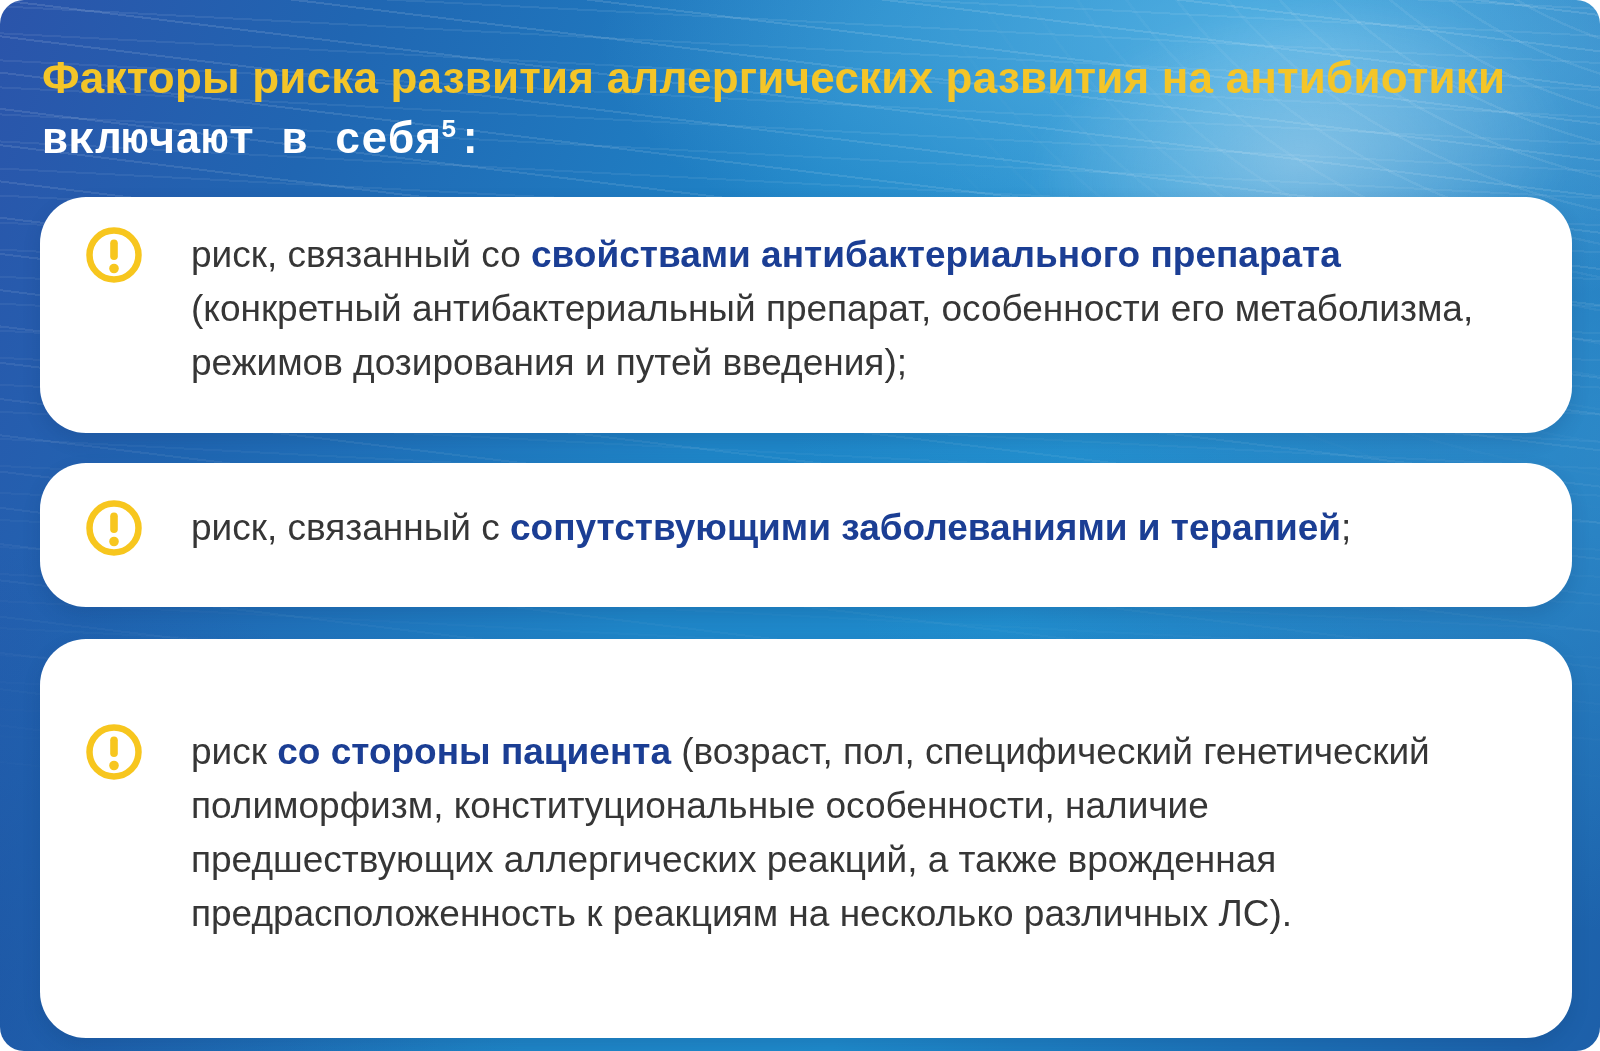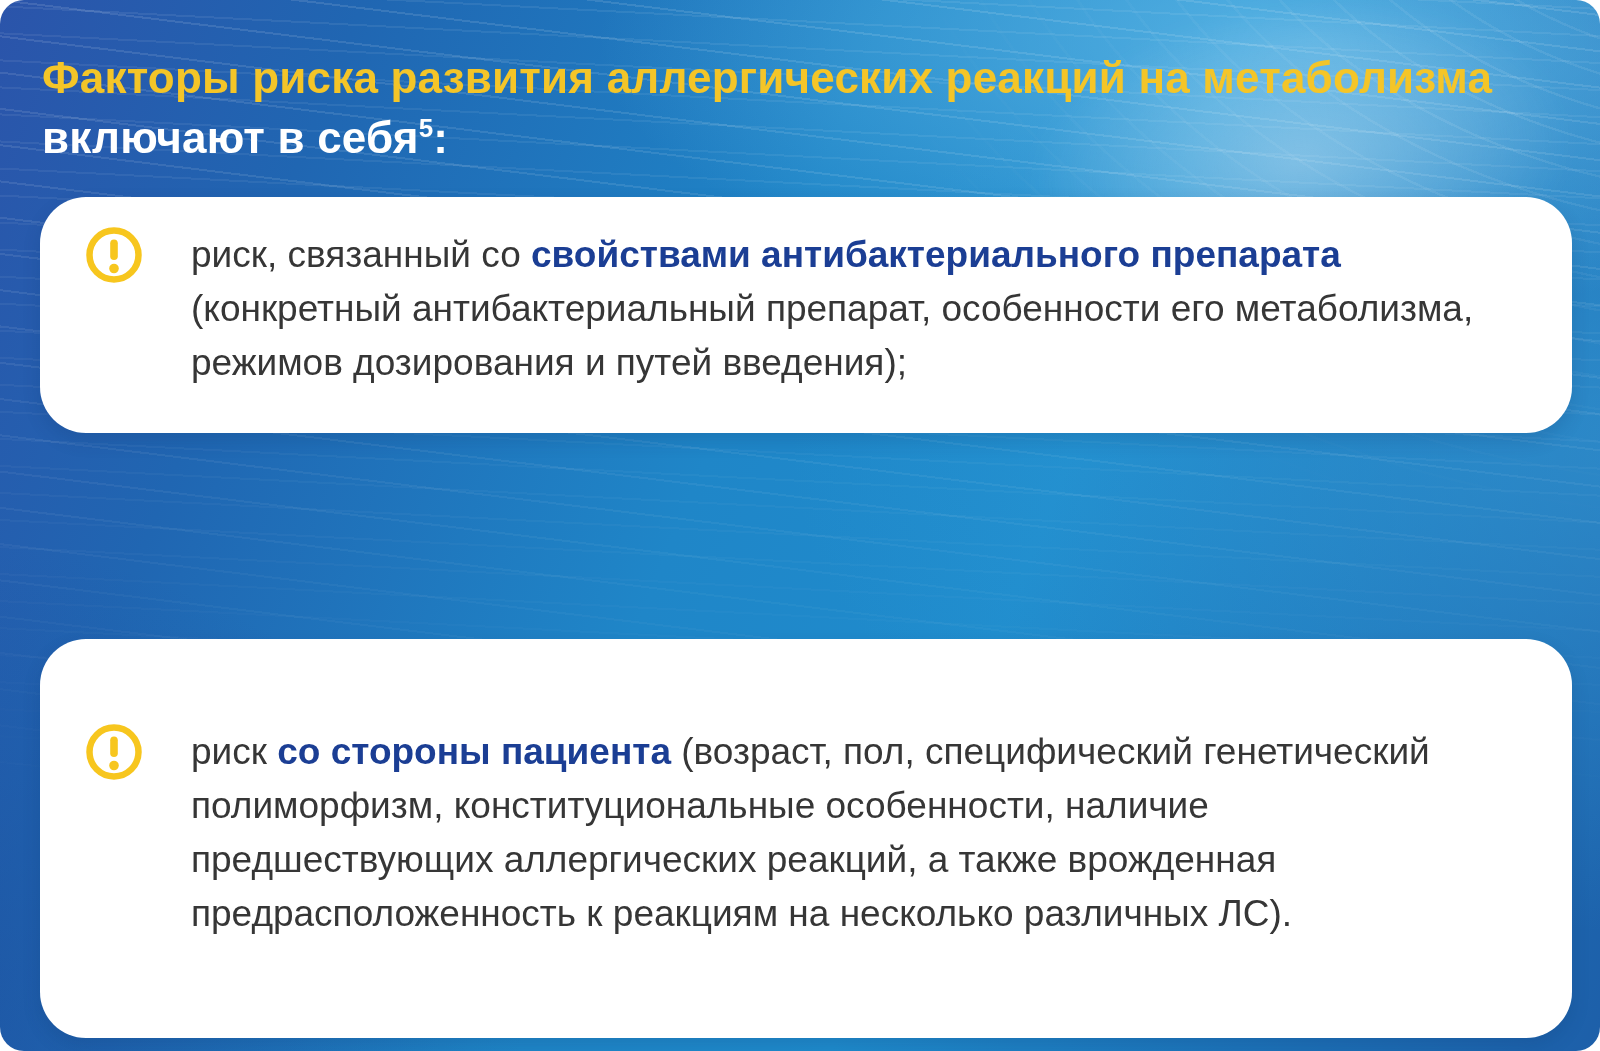--- a/index.html
+++ b/index.html
@@ -47,21 +47,21 @@
     position: absolute;
     left: 42px;
     top: 48px;
     margin: 0;
     font-size: 44px;
     line-height: 60px;
     font-weight: 700;
     letter-spacing: 0.2px;
   }
   .t-yellow { color: #f4c528; }
-  .t-white  { color: #ffffff; }
+  .t-white  { color: #ffffff; font-family: Liberation Mono, monospace; }
   .t-sup {
     font-size: 26px;
     line-height: 0;
     position: relative;
     top: -16px;
   }
 
   .card {
     position: absolute;
     left: 40px;
@@ -105,35 +105,47 @@
   }
 </style>
 </head>
 <body>
 
 <div class="panel">
   <div class="streaks-top"></div>
   <div class="arcs-top-right"></div>
   <div class="glow-top-right"></div>
 
-  <h1 class="title"><span class="t-yellow">Факторы риска развития аллергических реакций на метаболизма</span><br><span class="t-white"><span>включают в себя</span><span class="t-sup">5</span><span>:</span></span></h1>
+  <h1 class="title"><span class="t-yellow">Факторы риска развития аллергических развития на антибиотики</span><br><span class="t-white"><span>включают в себя</span><span class="t-sup">5</span><span>:</span></span></h1>
 
   <div class="card card1">
     <div class="card-row">
       <span class="icon-wrap">
         <svg viewBox="0 0 58 58" width="58" height="58" aria-hidden="true">
           <circle cx="29" cy="29" r="24.5" fill="none" stroke="#F7C61E" stroke-width="6.5"></circle>
           <rect x="25.2" y="13.5" width="7.6" height="20.5" rx="3.8" fill="#F7C61E"></rect>
           <circle cx="29" cy="42.5" r="4.8" fill="#F7C61E"></circle>
         </svg>
       </span>
       <p class="card-text"><span>риск, связанный со </span><strong class="em">свойствами антибактериального препарата</strong><span> (конкретный антибактериальный препарат, особенности его метаболизма, режимов дозирования и путей введения);</span></p>
     </div>
   </div>
 
+  <div class="card card2">
+    <div class="card-row">
+      <span class="icon-wrap">
+        <svg viewBox="0 0 58 58" width="58" height="58" aria-hidden="true">
+          <circle cx="29" cy="29" r="24.5" fill="none" stroke="#F7C61E" stroke-width="6.5"></circle>
+          <rect x="25.2" y="13.5" width="7.6" height="20.5" rx="3.8" fill="#F7C61E"></rect>
+          <circle cx="29" cy="42.5" r="4.8" fill="#F7C61E"></circle>
+        </svg>
+      </span>
+      <p class="card-text"><span>риск, связанный с </span><strong class="em">сопутствующими заболеваниями и терапией</strong><span>;</span></p>
+    </div>
+  </div>
 
   <div class="card card3">
     <div class="card-row">
       <span class="icon-wrap">
         <svg viewBox="0 0 58 58" width="58" height="58" aria-hidden="true">
           <circle cx="29" cy="29" r="24.5" fill="none" stroke="#F7C61E" stroke-width="6.5"></circle>
           <rect x="25.2" y="13.5" width="7.6" height="20.5" rx="3.8" fill="#F7C61E"></rect>
           <circle cx="29" cy="42.5" r="4.8" fill="#F7C61E"></circle>
         </svg>
       </span>

